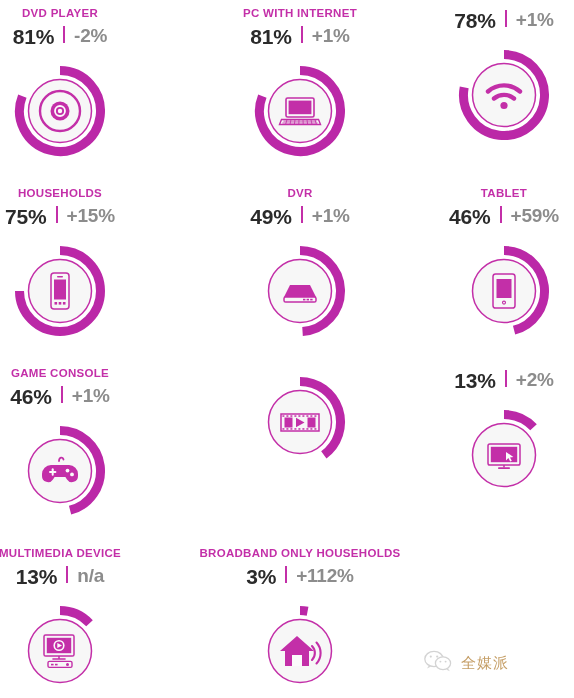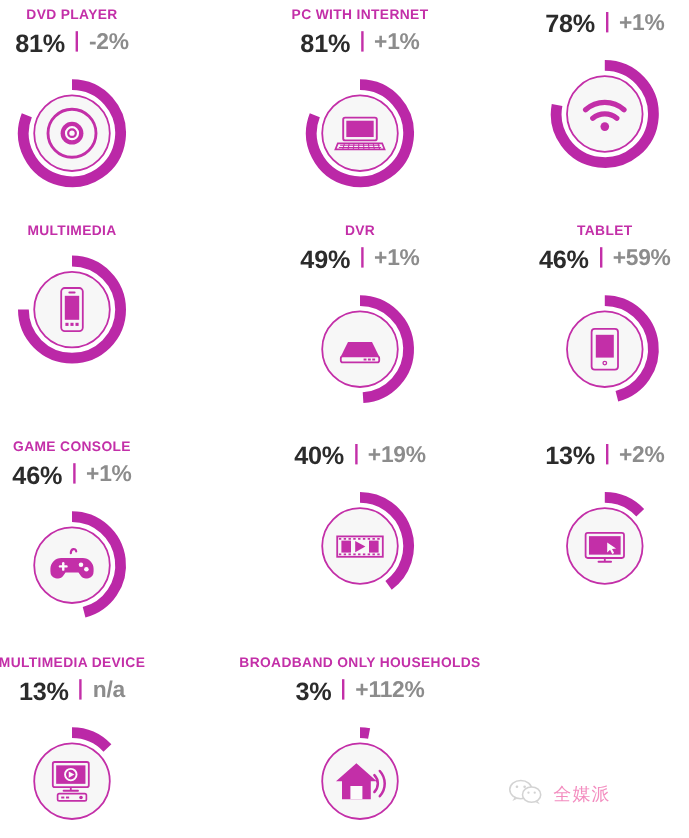--- a/index.html
+++ b/index.html
@@ -86,21 +86,21 @@
     position: absolute;
     right: 14px;
     bottom: 22px;
     display: flex;
     align-items: center;
     gap: 9px;
     opacity: 0.62;
   }
   .watermark .wm-text {
     font-size: 15px;
-    color: #ec4899;
+    color: #a16207;
     font-family: "DejaVu Sans", sans-serif;
     letter-spacing: 1px;
   }
   .wm-icon { display: block; }
 </style>
 </head>
 <body>
 
 <div id="infographic">
   <div class="grid">
@@ -175,21 +175,26 @@
         <path d="M8 20.5 A24 24 0 0 1 40 20.5" stroke-width="4.4"></path>
         <path d="M14 27.5 A15.5 15.5 0 0 1 34 27.5" stroke-width="4.4"></path>
       </g>
       <circle cx="24" cy="34.5" r="3.6" fill="#c32fa8"></circle>
               </g>
             </g>
   </svg>
         </div>
       </div>
       <div class="cell row1 col0">
-        <div class="metric-title">MULTIMEDIA</div>
+        <div class="metric-title">HOUSEHOLDS</div>
+        <div class="metric-values">
+          <span class="metric-main">75%</span>
+          <span class="metric-sep"></span>
+          <span class="metric-change">+15%</span>
+        </div>
         <div class="dial">
           <svg width="94" height="94" viewBox="0 0 94 94">
     <path d="M 47.00 6.50 A 40.5 40.5 0 1 1 6.50 47.00" fill="none" stroke="#bb28a7" stroke-width="9" stroke-linecap="butt"></path>
     <circle cx="47" cy="47" r="31.5" fill="#f7f7f7" stroke="#c32fa8" stroke-width="1.5"></circle>
     <g transform="translate(23 23) scale(1.0)">
               <g>
       <rect x="15" y="6" width="18" height="36" rx="3" fill="none" stroke="#c32fa8" stroke-width="1.5"></rect>
       <rect x="18" y="12.5" width="12" height="20" fill="#c32fa8"></rect>
       <rect x="21" y="9" width="6" height="1.5" rx="0.7" fill="#c32fa8"></rect>
       <g fill="#c32fa8">
@@ -268,25 +273,20 @@
         <rect x="15.7" y="21.3" width="2" height="7.4" rx="1"></rect>
         <circle cx="31.5" cy="23.6" r="1.9"></circle>
         <circle cx="36" cy="27.4" r="1.9"></circle>
       </g>
               </g>
             </g>
   </svg>
         </div>
       </div>
       <div class="cell row2 col1">
-        <div class="metric-values">
-          <span class="metric-main">40%</span>
-          <span class="metric-sep"></span>
-          <span class="metric-change">+19%</span>
-        </div>
         <div class="dial">
           <svg width="94" height="94" viewBox="0 0 94 94">
     <path d="M 47.00 6.50 A 40.5 40.5 0 0 1 70.81 79.77" fill="none" stroke="#bb28a7" stroke-width="9" stroke-linecap="butt"></path>
     <circle cx="47" cy="47" r="31.5" fill="#f7f7f7" stroke="#c32fa8" stroke-width="1.5"></circle>
     <g transform="translate(23 23) scale(1.0)">
               <g>
       <rect x="5" y="16" width="38" height="17" fill="none" stroke="#c32fa8" stroke-width="1.5"></rect>
       <g fill="#c32fa8">
         <rect x="8.5" y="19.5" width="8" height="10"></rect>
         <rect x="31.5" y="19.5" width="8" height="10"></rect>

